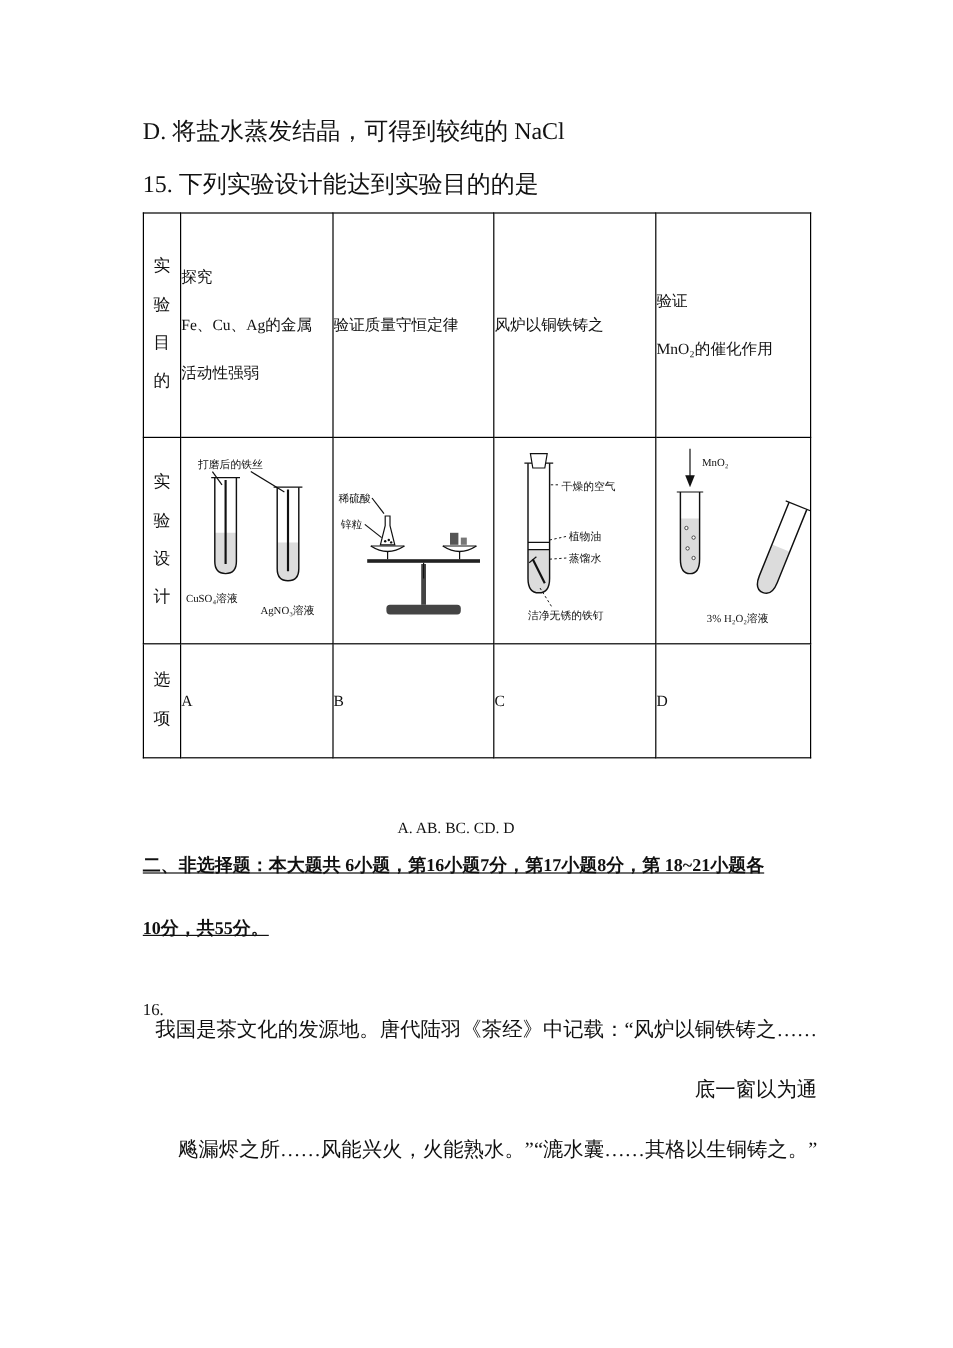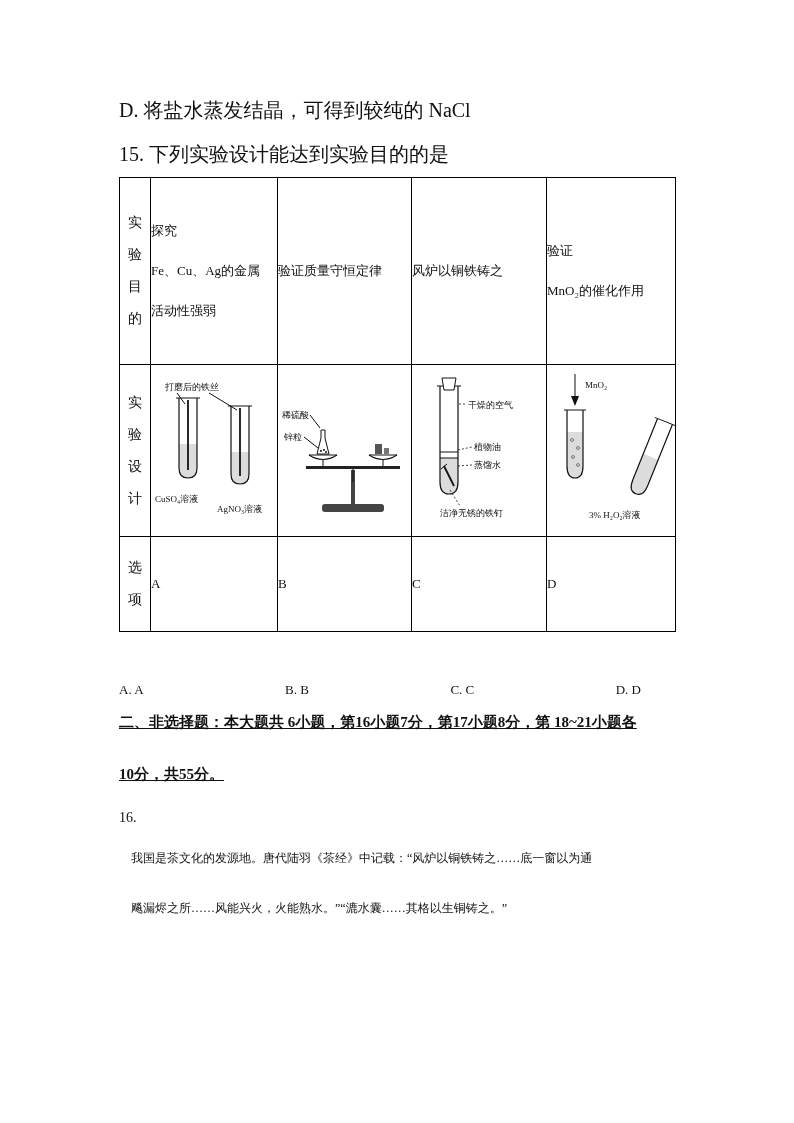--- a/index.html
+++ b/index.html
@@ -25,24 +25,24 @@
   tr.row-option{height:95px;}
 
   .diagram{display:block;}
   .diagram line{stroke:#111;stroke-width:1;}
   .diagram line.dash{stroke-dasharray:2 2;stroke-width:.8;}
   .diagram line.wire{stroke-width:1.8;}
   .diagram path.tube{fill:none;stroke:#111;stroke-width:1.2;}
   .diagram path.liq{fill:#dcdcdc;stroke:none;}
   .diagram text{font-size:9px;fill:#111;}
 
-  #answers{left:119px;top:680px;width:522px;display:flex;justify-content:space-between;font-size:13px;line-height:20px;}
+  #answers{left:119px;top:680px;width:522px;display:flex;justify-content:center;font-size:13px;line-height:20px;}
   #section2{left:119px;top:696px;width:562px;font-size:15px;font-weight:bold;line-height:52px;white-space:pre-line;text-decoration:underline;}
-  #q16-no{left:119px;top:793px;font-size:14px;line-height:50px;}
-  #q16-text{left:131px;top:833px;width:562px;font-size:12px;line-height:50px;white-space:pre-line;}
+  #q16-no{left:119px;top:818px;font-size:14px;line-height:50px;}
+  #q16-text{left:119px;top:833px;width:562px;font-size:17px;line-height:50px;white-space:pre-line;text-align:right;}
 </style>
 </head>
 <body>
 
 <div class="abs textline" id="option-d">D. 将盐水蒸发结晶，可得到较纯的 NaCl</div>
 <div class="abs textline" id="q15-stem">15. 下列实验设计能达到实验目的的是</div>
 
 <table class="abs" id="exp-table">
   <colgroup>
     <col style="width:31px">

